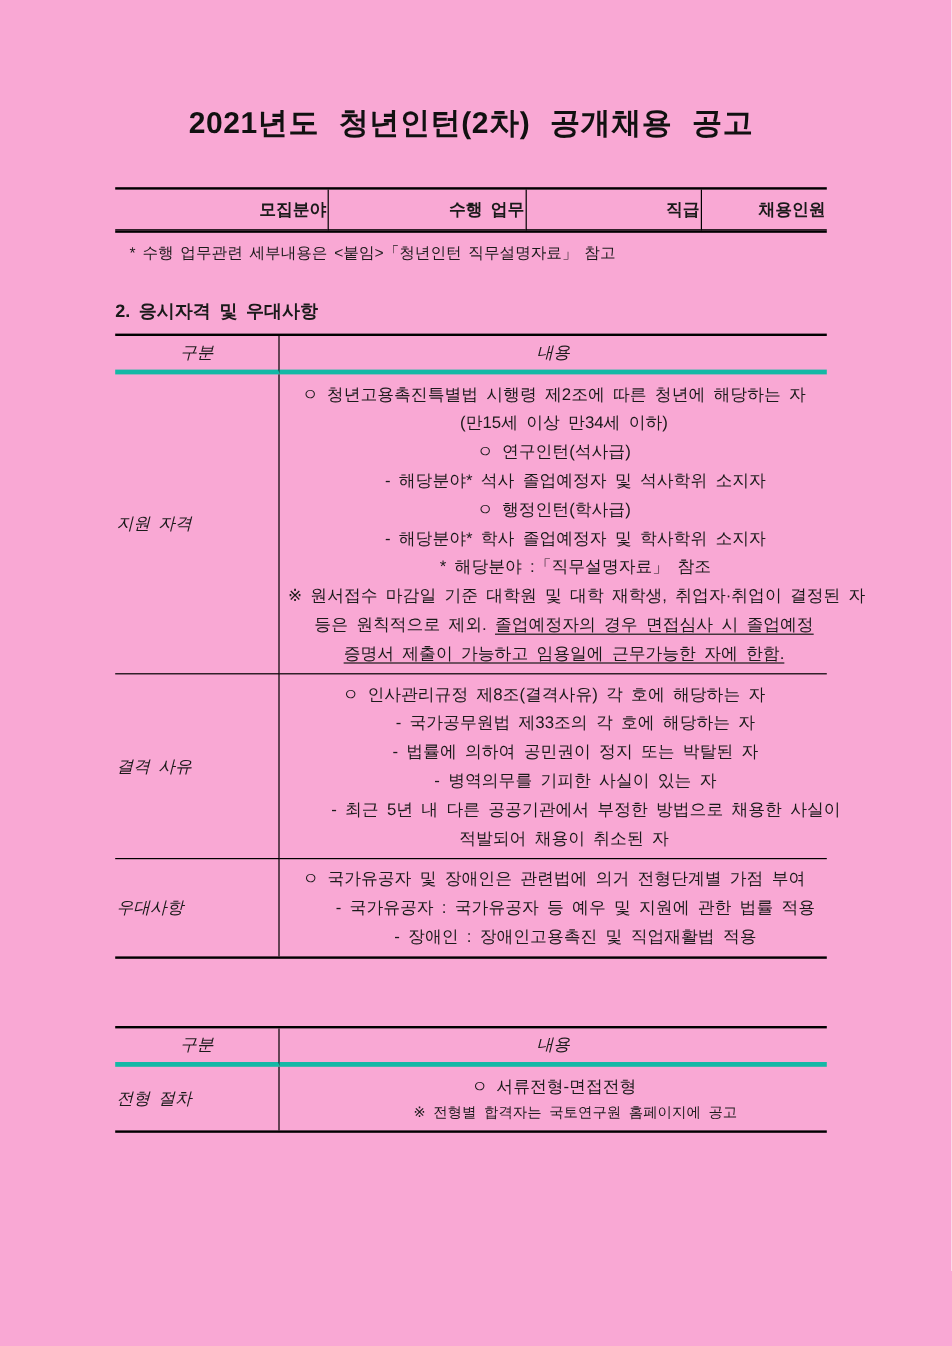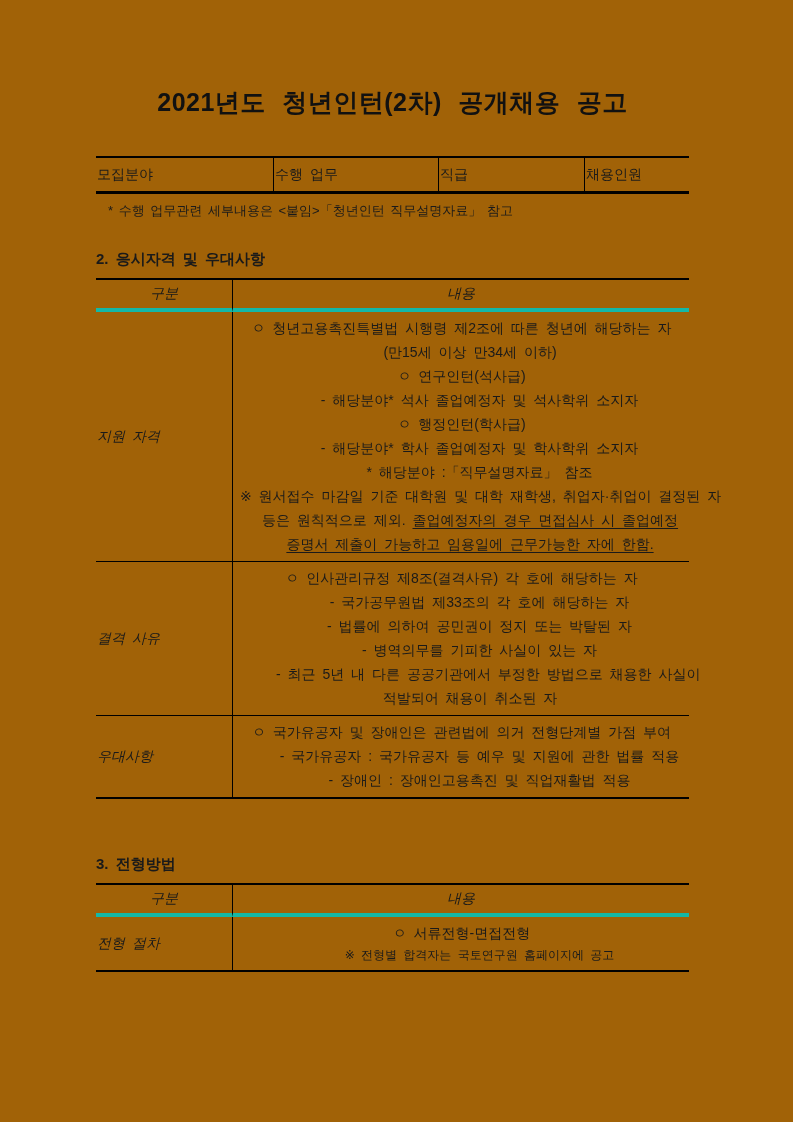--- a/index.html
+++ b/index.html
@@ -1,34 +1,34 @@
 <!DOCTYPE html>
 <html lang="ko"><head>
 <meta charset="utf-8">
 <style>
   html,body{margin:0;padding:0;background:#ffffff;}
   .page{
-    position:relative;width:793px;height:1122px;background:#a16207;overflow:hidden;
+    position:relative;width:793px;height:1122px;background:#f9a8d4;overflow:hidden;
     font-family:"Liberation Sans","DejaVu Sans",sans-serif;color:#1a1a1a;
   }
   .content{width:593px;margin-left:96px;}
   .title{margin:0;padding-top:86px;text-align:center;font-size:25px;font-weight:bold;
          word-spacing:9px;letter-spacing:0.5px;color:#111;}
   .subtitle{margin:27px 0 0 0;text-align:center;font-size:14px;word-spacing:5px;}
   .sec-h{margin:0 0 9px 0;font-size:15px;font-weight:bold;word-spacing:3px;}
   .sec1{margin-top:37px;}
   .sec2{margin-top:30px;}
   .sec3{margin-top:56px;}
 
   table{border-collapse:separate;border-spacing:0;width:100%;table-layout:fixed;
         border-top:2px solid #000;border-bottom:2px solid #000;}
   th,td{font-size:14px;font-weight:normal;word-spacing:3px;text-align:center;}
 
   
-  .t1 th{height:31px;text-align:left;border-bottom:1px solid #000;}
+  .t1 th{height:31px;text-align:right;border-bottom:1px solid #000;font-weight:bold;}
   .t1 td{height:31px;text-align:center;border-top:1px dotted #777;}
   .t1 th + th, .t1 td + td{border-left:1px solid #000;}
 
   
   .t2 th{height:26px;text-align:center;border-bottom:4px solid #14b8a6;font-style:italic;}
   .t2 th:first-child, .t2 td:first-child{border-right:1px solid #000;}
   .t2 tbody tr + tr td{border-top:1px solid #000;}
   .t2 td.label{text-align:left;vertical-align:middle;font-style:italic;}
   .t2 td.body{padding:4px 6px 5px 7px;}
   .line{line-height:24px;white-space:nowrap;}
@@ -115,21 +115,20 @@
               <div class="line"><span>ㅇ 국가유공자 및 장애인은 관련법에 의거 전형단계별 가점 부여</span></div>
               <div class="line i1"><span>- 국가유공자 : 국가유공자 등 예우 및 지원에 관한 법률 적용</span></div>
               <div class="line i1"><span>- 장애인 : 장애인고용촉진 및 직업재활법 적용</span></div>
             </td>
           </tr>
         </tbody>
       </table>
     </div>
 
     <div class="sec3">
-      <h2 class="sec-h">3. 전형방법</h2>
       <table class="t2">
         <colgroup>
             <col style="width:137px">
             <col>
           </colgroup>
         <thead>
           <tr>
             <th>구분</th>
             <th>내용</th>
           </tr>

